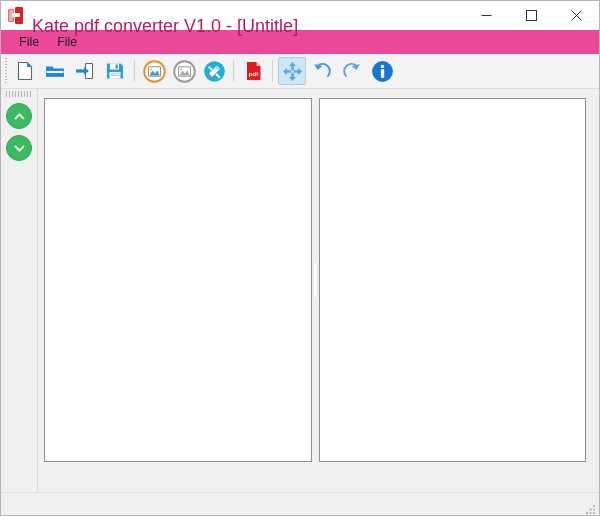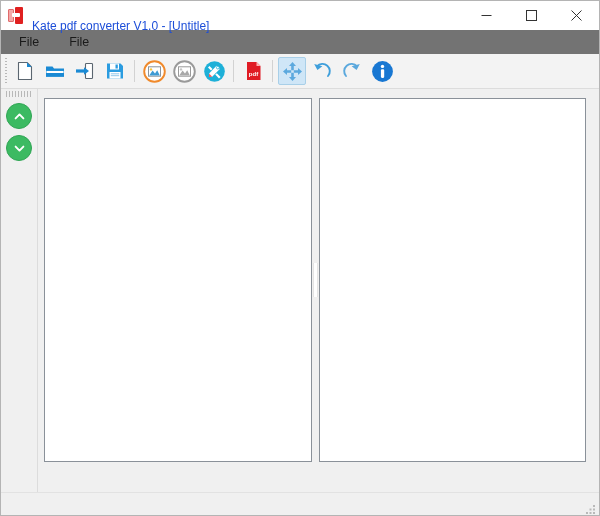--- a/index.html
+++ b/index.html
@@ -59,22 +59,22 @@
   .app-icon .b2 {
     left: 7px; top: 0px; width: 8px; height: 17px;
     background: #e02020;
     border-radius: 1px;
   }
   .app-icon .b3 {
     left: 4px; top: 6px; width: 8px; height: 4px;
     background: #ffffff;
   }
   .title-text {
-    font-size: 12px;
-    color: #1d4ed8;
+    font-size: 18px;
+    color: #be185d;
     white-space: nowrap;
     line-height: 1;
     margin-top: 20px;
   }
   .win-controls {
     position: absolute;
     right: 0;
     top: 0;
     height: 29px;
     display: flex;
@@ -85,25 +85,25 @@
     display: flex;
     align-items: center;
     justify-content: center;
     background: transparent;
   }
   .win-btn svg { display: block; }
 
   
   .menubar {
     height: 24px;
-    background: #737373;
+    background: #ec4899;
     display: flex;
     align-items: center;
     padding-left: 9px;
-    gap: 12px;
+    gap: 0px;
     flex: 0 0 auto;
   }
   .menu-item {
     font-size: 12.5px;
     color: #1a1a1a;
     padding: 3px 9px;
     line-height: 1;
     white-space: nowrap;
   }
 

